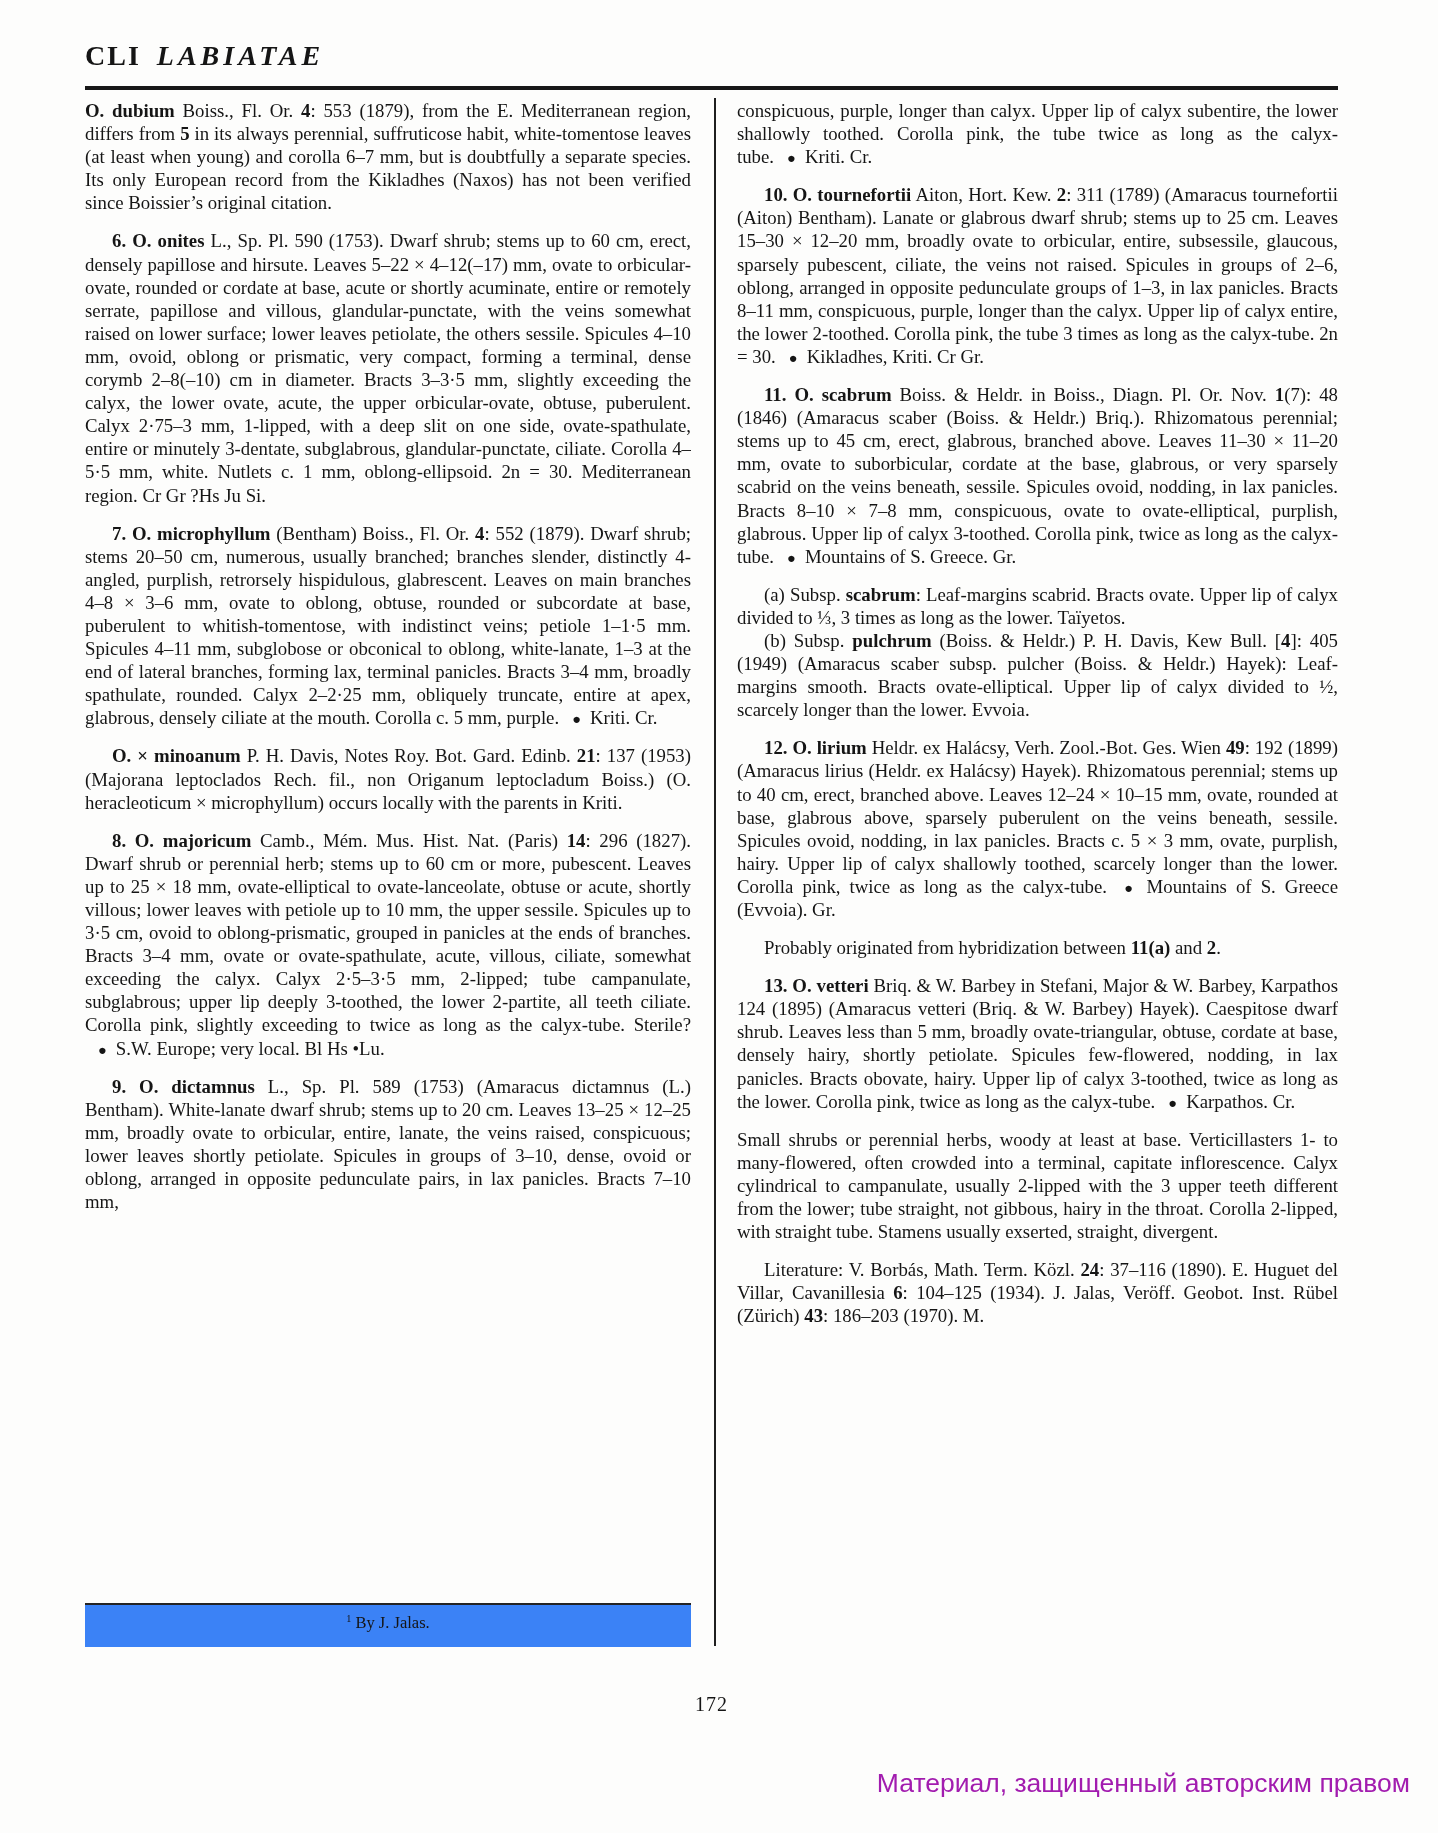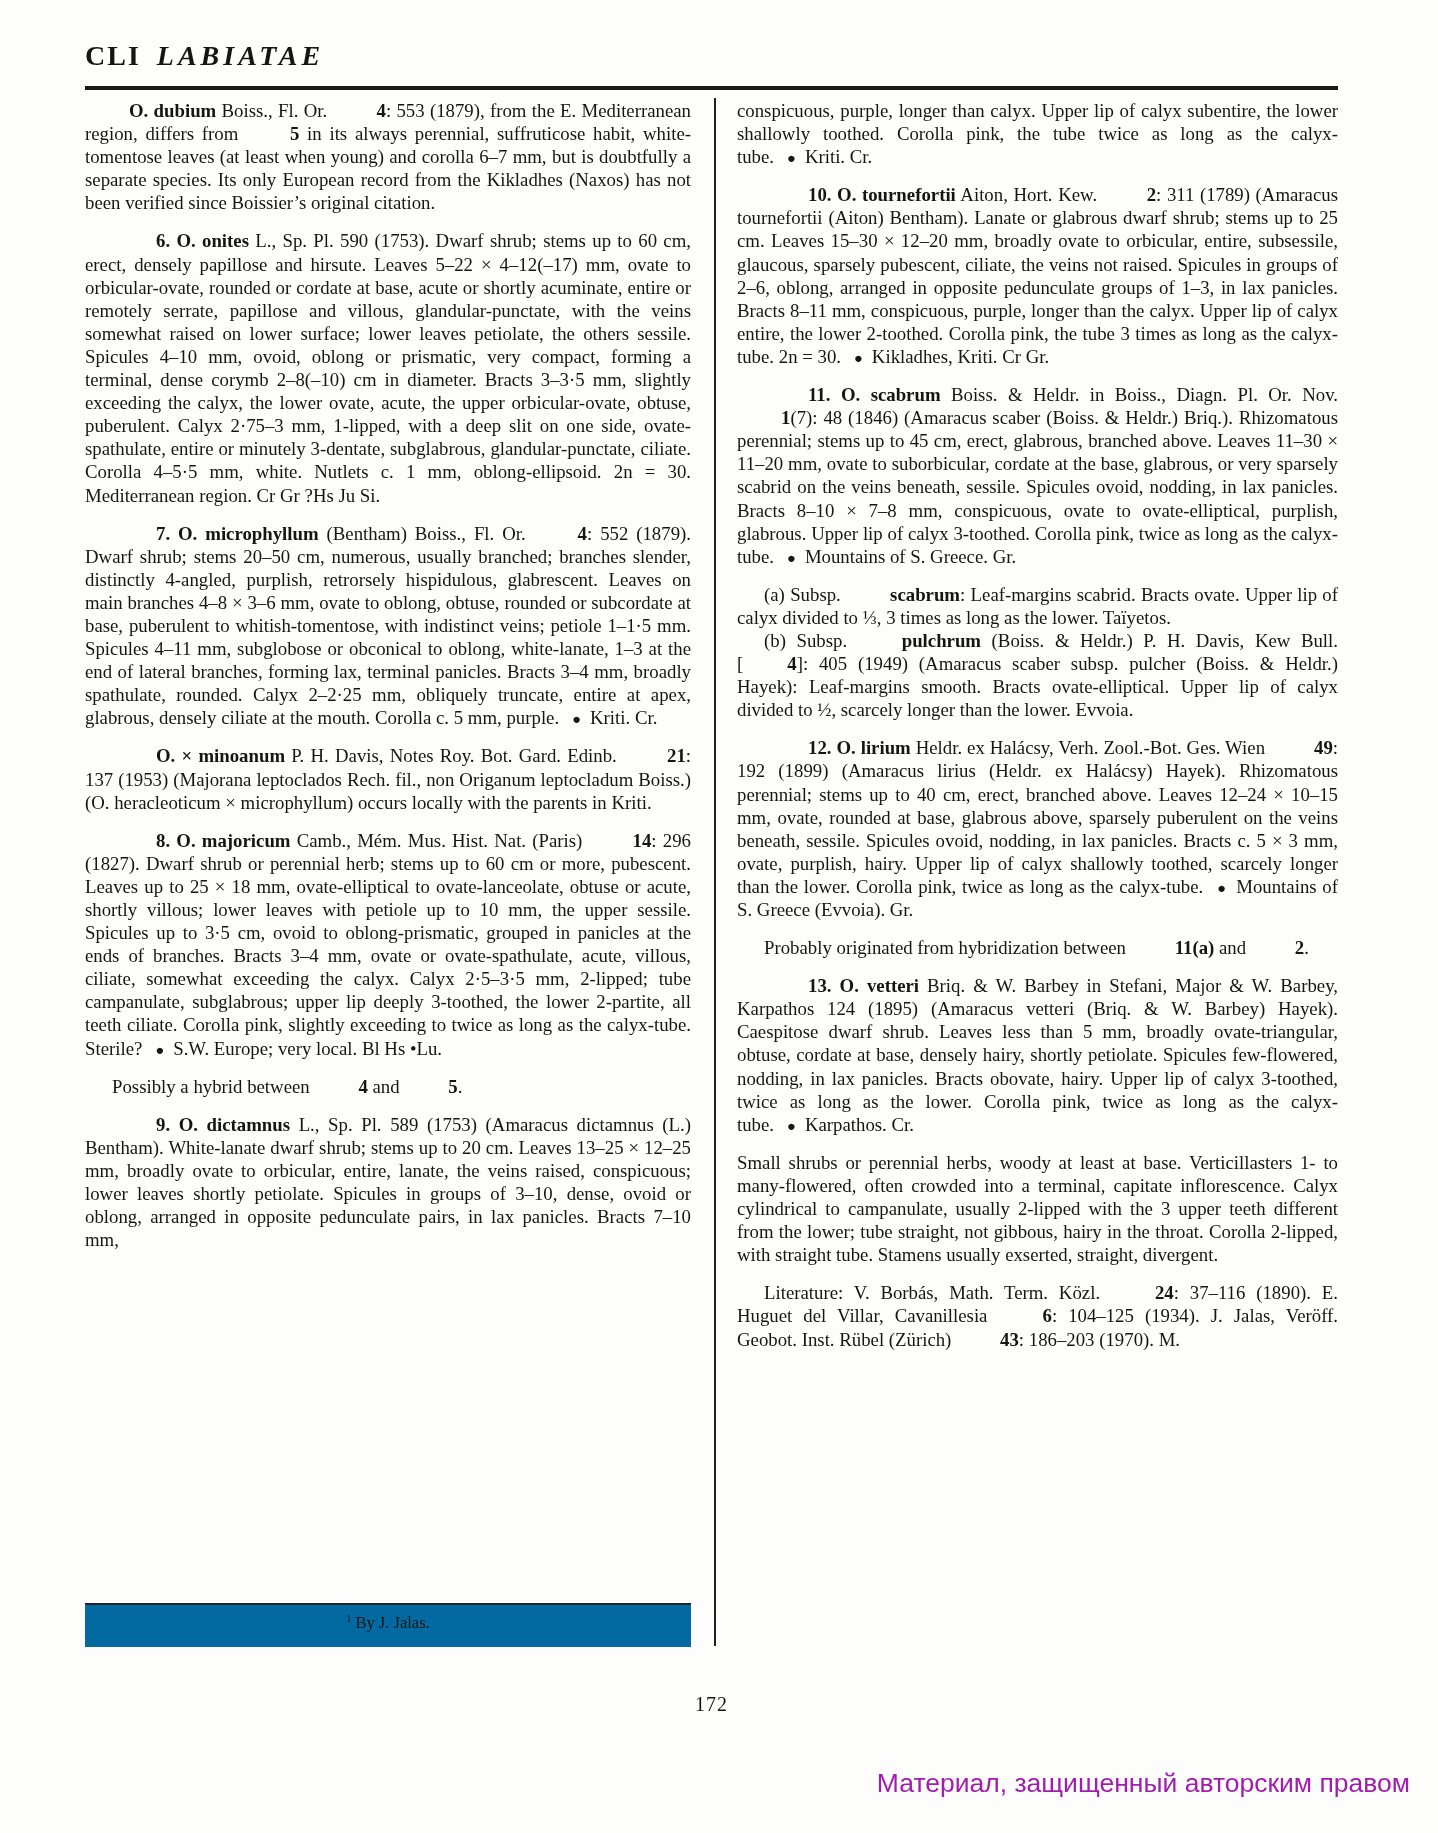--- a/index.html
+++ b/index.html
@@ -13,26 +13,26 @@
   .col-divider{position:absolute;left:714px;top:98px;width:2px;height:1548px;background:#1f1f1f;}
   .col{position:absolute;top:99px;text-align:justify;font-size:18.8px;line-height:23.1px;overflow:hidden;}
   .col-left{left:85px;width:606px;height:1502px;}
   .col-right{left:737px;width:601px;height:1568px;}
   .col p{margin:15px 0 0 0;text-indent:27px;}
   .col p:first-child{margin-top:0;}
   .col p.flush{text-indent:0;}
   .col p.tight{margin-top:0;}
   .col p.center-heading{text-align:center;text-indent:0;font-weight:bold;font-size:21.5px;
        margin-top:30px;margin-bottom:6px;line-height:26px;}
-  .b{font-weight:bold;margin-left:44px;}
+  .b{font-weight:bold;}
   .i{}
   .sc{font-size:0.8em;letter-spacing:0.6px;}
   .sup{vertical-align:super;font-size:0.62em;line-height:0;}
   .dot{font-size:0.78em;padding:0 9px 0 13px;line-height:0;}
-  .footnote{position:absolute;left:85px;top:1603px;width:606px;background:#0369a1;
+  .footnote{position:absolute;left:85px;top:1603px;width:606px;background:#3b82f6;
        border-top:2px solid #242424;text-align:center;font-size:16.5px;padding:8px 0 14px 0;}
   .page-number{position:absolute;left:85px;top:1693px;width:1253px;text-align:center;
        font-size:20px;letter-spacing:1px;}
   .watermark{position:absolute;top:1768px;right:28px;color:#a21caf;
        font-family:"Liberation Sans","DejaVu Sans",sans-serif;font-size:26.5px;white-space:nowrap;}
 </style>
 </head>
 <body>
 
 <div class="page">
@@ -43,21 +43,20 @@
 
   <div class="head-rule"></div>
   <div class="col-divider"></div>
 
   <div class="col col-left">
       <p class="flush"><span>   </span><span class="b">O. dubium</span><span> Boiss., </span><span class="i">Fl. Or.</span><span> </span><span class="b">4</span><span>: 553 (1879), from the E. Mediterranean region, differs from </span><span class="b">5</span><span> in its always perennial, suffruticose habit, white-tomentose leaves (at least when young) and corolla 6–7 mm, but is doubtfully a separate species.  Its only European record from the Kikladhes (Naxos) has not been verified since Boissier’s original citation.</span></p>
       <p><span class="b">6. O. onites</span><span> L., </span><span class="i">Sp. Pl.</span><span> 590 (1753).  Dwarf shrub; stems up to 60 cm, erect, densely papillose and hirsute.  Leaves 5–22 × 4–12(–17) mm, ovate to orbicular-ovate, rounded or cordate at base, acute or shortly acuminate, entire or remotely serrate, papillose and villous, glandular-punctate, with the veins somewhat raised on lower surface; lower leaves petiolate, the others sessile.  Spicules 4–10 mm, ovoid, oblong or prismatic, very compact, forming a terminal, dense corymb 2–8(–10) cm in diameter.  Bracts 3–3·5 mm, slightly exceeding the calyx, the lower ovate, acute, the upper orbicular-ovate, obtuse, puberulent.  Calyx 2·75–3 mm, 1-lipped, with a deep slit on one side, ovate-spathulate, entire or minutely 3-dentate, subglabrous, glandular-punctate, ciliate.  Corolla 4–5·5 mm, white.  Nutlets </span><span class="i">c.</span><span> 1 mm, oblong-ellipsoid.  2</span><span class="i">n</span><span> = 30.  </span><span class="i">Mediterranean region.</span><span>  Cr Gr ?Hs Ju Si.</span></p>
       <p><span class="b">7. O. microphyllum</span><span> (Bentham) Boiss., </span><span class="i">Fl. Or.</span><span> </span><span class="b">4</span><span>: 552 (1879).  Dwarf shrub; stems 20–50 cm, numerous, usually branched; branches slender, distinctly 4-angled, purplish, retrorsely hispidulous, glabrescent.  Leaves on main branches 4–8 × 3–6 mm, ovate to oblong, obtuse, rounded or subcordate at base, puberulent to whitish-tomentose, with indistinct veins; petiole 1–1·5 mm.  Spicules 4–11 mm, subglobose or obconical to oblong, white-lanate, 1–3 at the end of lateral branches, forming lax, terminal panicles.  Bracts 3–4 mm, broadly spathulate, rounded.  Calyx 2–2·25 mm, obliquely truncate, entire at apex, glabrous, densely ciliate at the mouth.  Corolla </span><span class="i">c.</span><span> 5 mm, purple.</span><span class="dot">●</span><span class="i">Kriti.</span><span>  Cr.</span></p>
       <p><span class="b">O. × minoanum</span><span> P. H. Davis, </span><span class="i">Notes Roy. Bot. Gard. Edinb.</span><span> </span><span class="b">21</span><span>: 137 (1953) (</span><span class="i">Majorana leptoclados</span><span> Rech. fil., non </span><span class="i">Origanum leptocladum</span><span> Boiss.) (</span><span class="i">O. heracleoticum × microphyllum</span><span>) occurs locally with the parents in Kriti.</span></p>
       <p><span class="b">8. O. majoricum</span><span> Camb., </span><span class="i">Mém. Mus. Hist. Nat. (Paris)</span><span> </span><span class="b">14</span><span>: 296 (1827).  Dwarf shrub or perennial herb; stems up to 60 cm or more, pubescent.  Leaves up to 25 × 18 mm, ovate-elliptical to ovate-lanceolate, obtuse or acute, shortly villous; lower leaves with petiole up to 10 mm, the upper sessile.  Spicules up to 3·5 cm, ovoid to oblong-prismatic, grouped in panicles at the ends of branches.  Bracts 3–4 mm, ovate or ovate-spathulate, acute, villous, ciliate, somewhat exceeding the calyx.  Calyx 2·5–3·5 mm, 2-lipped; tube campanulate, subglabrous; upper lip deeply 3-toothed, the lower 2-partite, all teeth ciliate.  Corolla pink, slightly exceeding to twice as long as the calyx-tube.  Sterile?</span><span class="dot">●</span><span class="i">S.W. Europe; very local.</span><span>  Bl Hs •Lu.</span></p>
-      <p><span>Possibly a hybrid between </span><span class="b">4</span><span> and </span><span class="b">5</span><span>.</span></p>
       <p><span class="b">9. O. dictamnus</span><span> L., </span><span class="i">Sp. Pl.</span><span> 589 (1753) (</span><span class="i">Amaracus dictamnus</span><span> (L.) Bentham). White-lanate dwarf shrub; stems up to 20 cm. Leaves 13–25 × 12–25 mm, broadly ovate to orbicular, entire, lanate, the veins raised, conspicuous; lower leaves shortly petiolate. Spicules in groups of 3–10, dense, ovoid or oblong, arranged in opposite pedunculate pairs, in lax panicles.  Bracts 7–10 mm,</span></p>
     </div>
   <div class="col col-right">
       <p class="flush"><span>conspicuous, purple, longer than calyx.  Upper lip of calyx subentire, the lower shallowly toothed.  Corolla pink, the tube twice as long as the calyx-tube.</span><span class="dot">●</span><span class="i">Kriti.</span><span>  Cr.</span></p>
       <p><span class="b">10. O. tournefortii</span><span> Aiton, </span><span class="i">Hort. Kew.</span><span> </span><span class="b">2</span><span>: 311 (1789) (</span><span class="i">Amaracus tournefortii</span><span> (Aiton) Bentham).  Lanate or glabrous dwarf shrub; stems up to 25 cm.  Leaves 15–30 × 12–20 mm, broadly ovate to orbicular, entire, subsessile, glaucous, sparsely pubescent, ciliate, the veins not raised.  Spicules in groups of 2–6, oblong, arranged in opposite pedunculate groups of 1–3, in lax panicles.  Bracts 8–11 mm, conspicuous, purple, longer than the calyx.  Upper lip of calyx entire, the lower 2-toothed.  Corolla pink, the tube 3 times as long as the calyx-tube.  2</span><span class="i">n</span><span> = 30.</span><span class="dot">●</span><span class="i">Kikladhes, Kriti.</span><span>  Cr Gr.</span></p>
       <p><span class="b">11. O. scabrum</span><span> Boiss. &amp; Heldr. in Boiss., </span><span class="i">Diagn. Pl. Or. Nov.</span><span> </span><span class="b">1</span><span>(7): 48 (1846) (</span><span class="i">Amaracus scaber</span><span> (Boiss. &amp; Heldr.) Briq.). Rhizomatous perennial; stems up to 45 cm, erect, glabrous, branched above.  Leaves 11–30 × 11–20 mm, ovate to suborbicular, cordate at the base, glabrous, or very sparsely scabrid on the veins beneath, sessile.  Spicules ovoid, nodding, in lax panicles.  Bracts 8–10 × 7–8 mm, conspicuous, ovate to ovate-elliptical, purplish, glabrous.  Upper lip of calyx 3-toothed. Corolla pink, twice as long as the calyx-tube.</span><span class="dot">●</span><span class="i">Mountains of S. Greece.</span><span>  Gr.</span></p>
       <p><span>(a) Subsp. </span><span class="b">scabrum</span><span>: Leaf-margins scabrid.  Bracts ovate. Upper lip of calyx divided to ⅓, 3 times as long as the lower. </span><span class="i">Taïyetos.</span></p>
       <p class="tight"><span>(b) Subsp. </span><span class="b">pulchrum</span><span> (Boiss. &amp; Heldr.) P. H. Davis, </span><span class="i">Kew Bull.</span><span> [</span><span class="b">4</span><span>]: 405 (1949) (</span><span class="i">Amaracus scaber</span><span> subsp. </span><span class="i">pulcher</span><span> (Boiss. &amp; Heldr.) Hayek): Leaf-margins smooth.  Bracts ovate-elliptical.  Upper lip of calyx divided to ½, scarcely longer than the lower.  </span><span class="i">Evvoia.</span></p>
       <p><span class="b">12. O. lirium</span><span> Heldr. ex Halácsy, </span><span class="i">Verh. Zool.-Bot. Ges. Wien</span><span> </span><span class="b">49</span><span>: 192 (1899) (</span><span class="i">Amaracus lirius</span><span> (Heldr. ex Halácsy) Hayek). Rhizomatous perennial; stems up to 40 cm, erect, branched above.  Leaves 12–24 × 10–15 mm, ovate, rounded at base, glabrous above, sparsely puberulent on the veins beneath, sessile. Spicules ovoid, nodding, in lax panicles.  Bracts </span><span class="i">c.</span><span> 5 × 3 mm, ovate, purplish, hairy.  Upper lip of calyx shallowly toothed, scarcely longer than the lower.  Corolla pink, twice as long as the calyx-tube.</span><span class="dot">●</span><span class="i">Mountains of S. Greece (Evvoia).</span><span>  Gr.</span></p>
       <p><span>Probably originated from hybridization between </span><span class="b">11(a)</span><span> and </span><span class="b">2</span><span>.</span></p>

